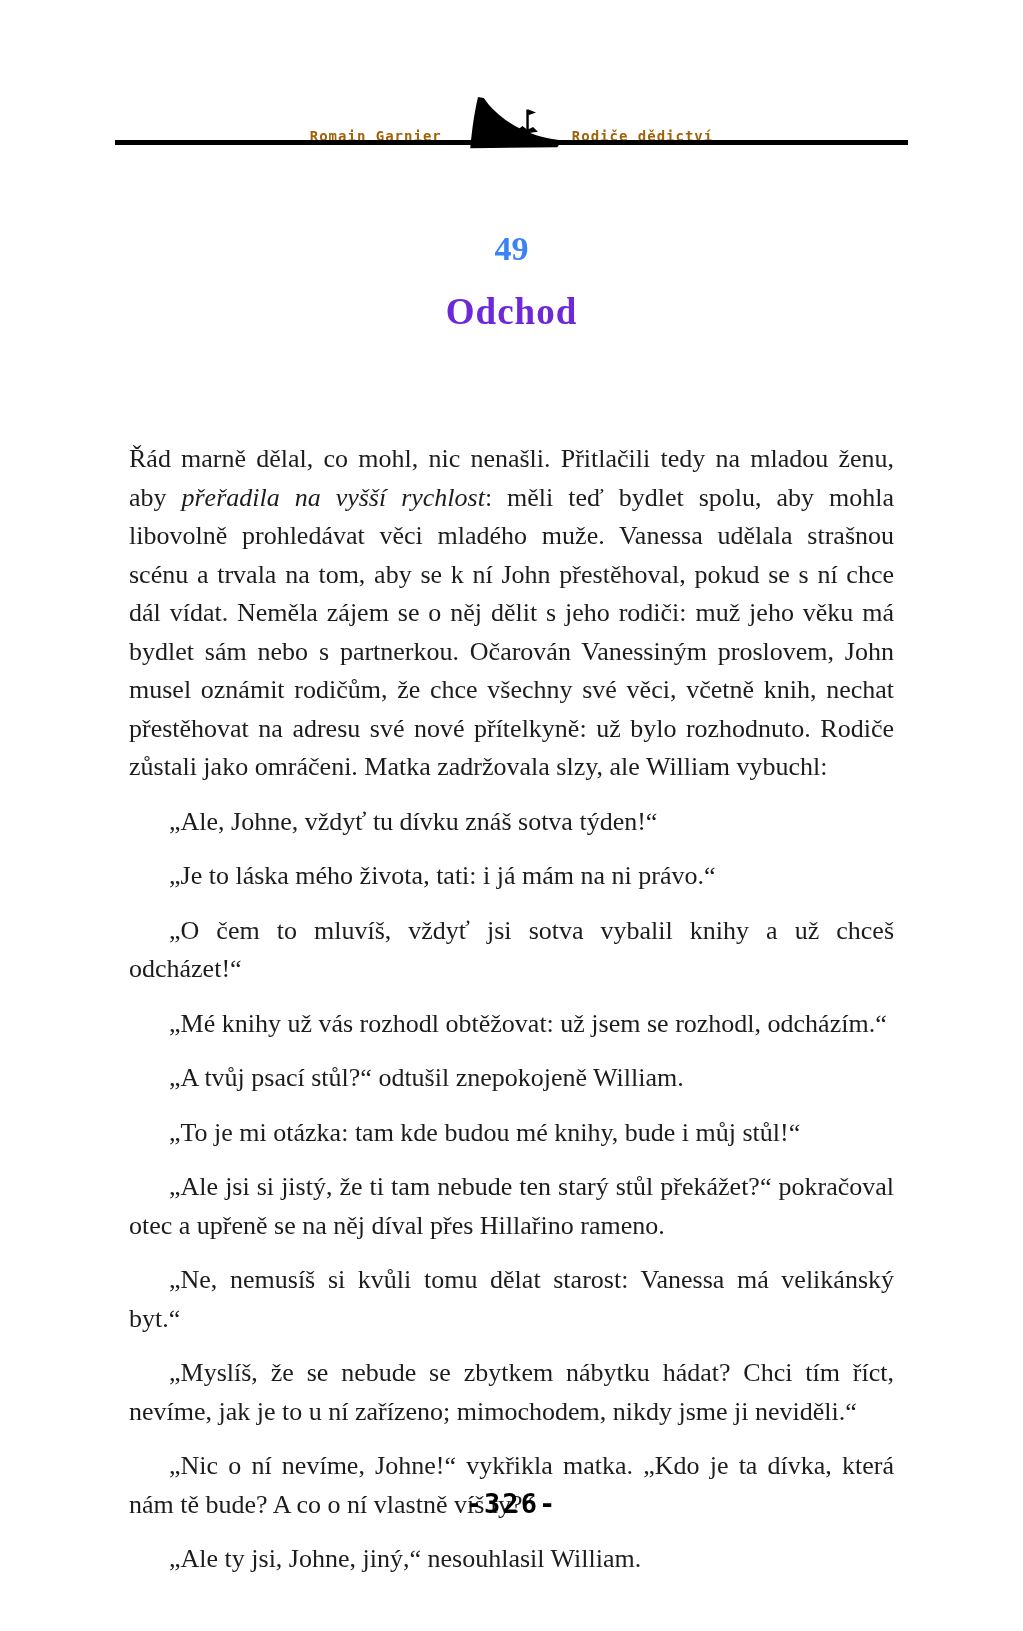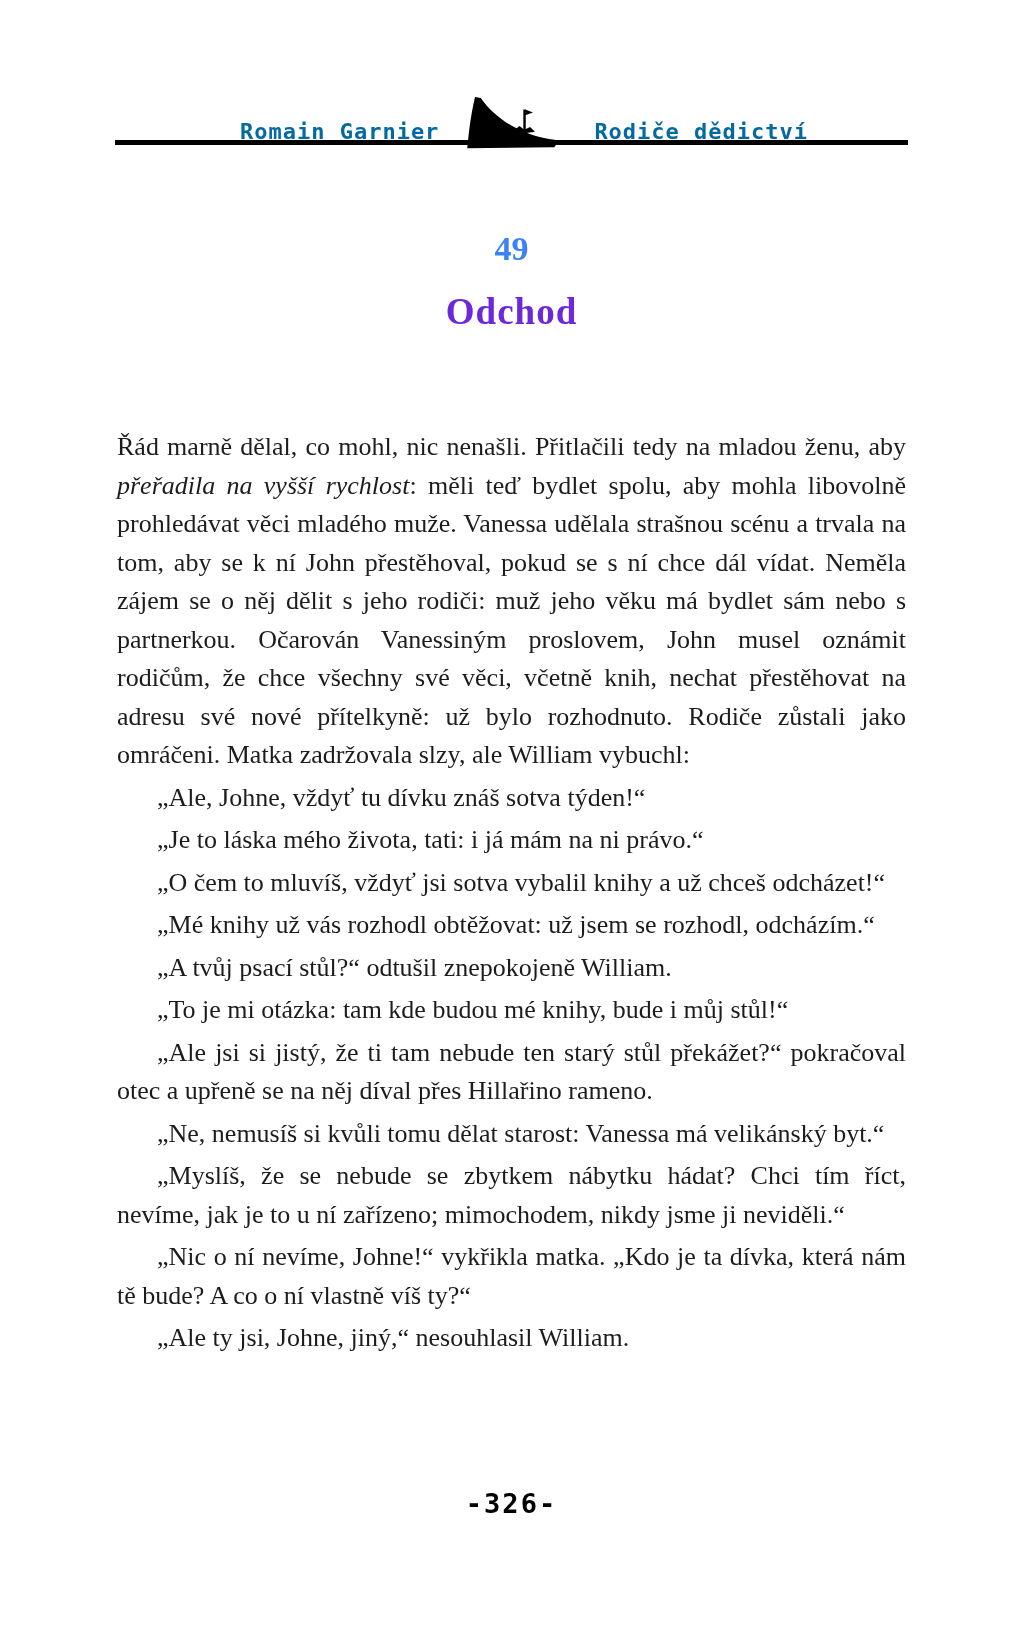--- a/index.html
+++ b/index.html
@@ -24,26 +24,25 @@
     width: 793px;
     height: 50px;
     display: flex;
     align-items: flex-end;
     justify-content: center;
     gap: 6px;
   }
   .header-text {
     font-family: "DejaVu Sans Mono", "Liberation Mono", monospace;
     font-weight: bold;
-    font-size: 22px;
+    font-size: 14px;
     letter-spacing: 1px;
-    color: #0369a1;
+    color: #a16207;
     padding-bottom: 2px;
     white-space: nowrap;
-    margin-left: 25px;
   }
   .ship-wrap {
     width: 118px;
     height: 58px;
     margin-bottom: -8px;
     flex: 0 0 auto;
   }
   .header-rule {
     position: absolute;
     top: 140px;
@@ -79,21 +78,21 @@
     position: absolute;
     top: 424px;
     left: 113px;
     width: 797px;
     font-size: 26px;
     line-height: 38.5px;
     text-align: justify;
     color: #1c1c1c;
   }
   .body-text p {
-    margin: 4px;
+    margin: 16px;
     padding: 0;
   }
   .body-text p.indented {
     text-indent: 40px;
   }
   .body-text .seg-italic {
     font-style: italic;
   }
   
   .page-footer {

